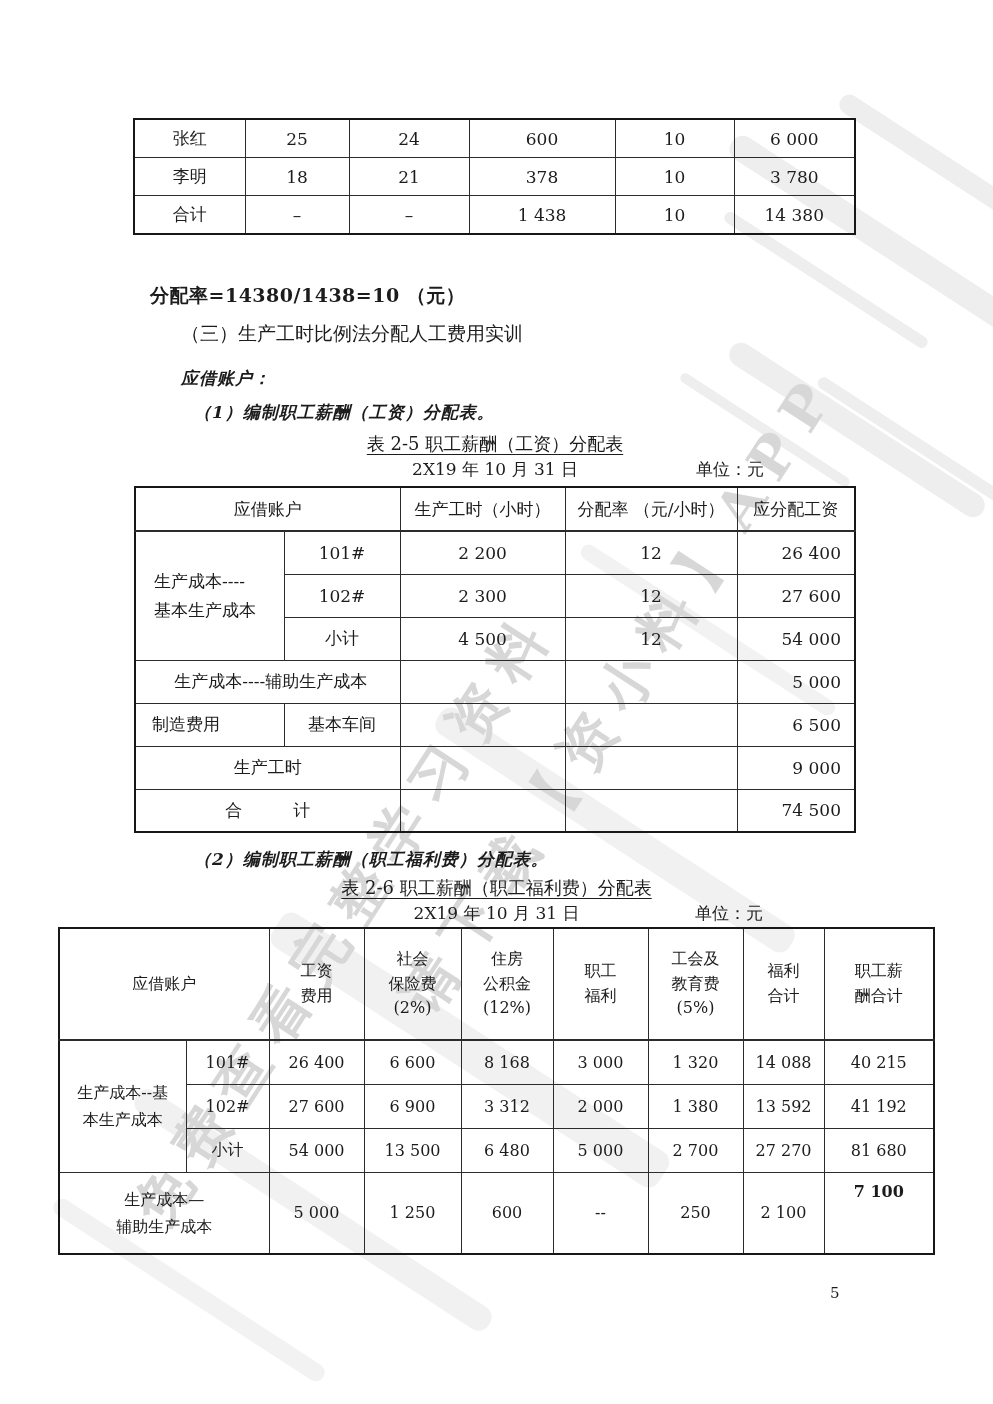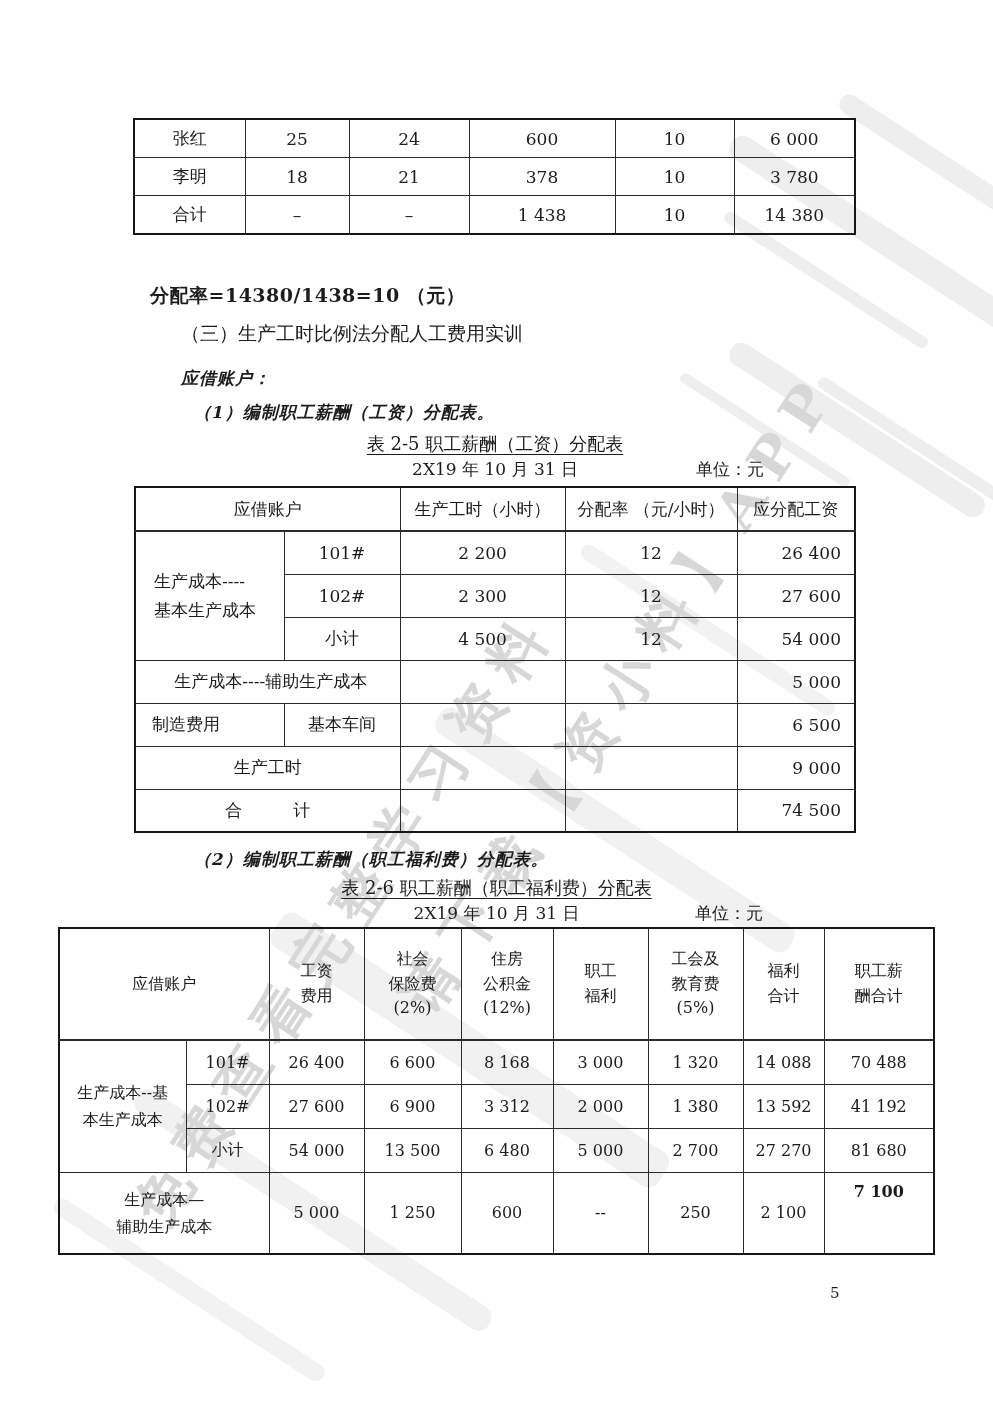--- a/index.html
+++ b/index.html
@@ -269,21 +269,21 @@
         <span class="hline">生产成本--基</span>
         <span class="hline">本生产成本</span>
       </td>
       <td>101#</td>
       <td>26 400</td>
       <td>6 600</td>
       <td>8 168</td>
       <td>3 000</td>
       <td>1 320</td>
       <td>14 088</td>
-      <td>70 488</td>
+      <td>40 215</td>
     </tr>
     <tr style="height:44px;">
       <td>102#</td>
       <td>27 600</td>
       <td>6 900</td>
       <td>3 312</td>
       <td>2 000</td>
       <td>1 380</td>
       <td>13 592</td>
       <td>41 192</td>

